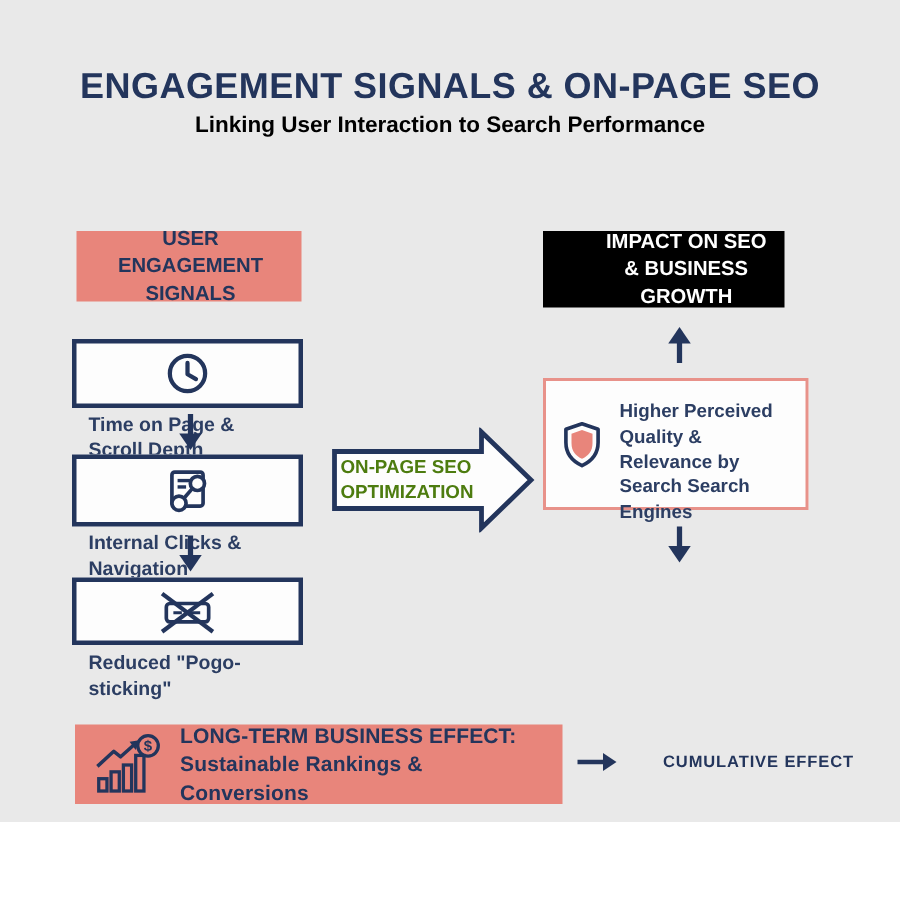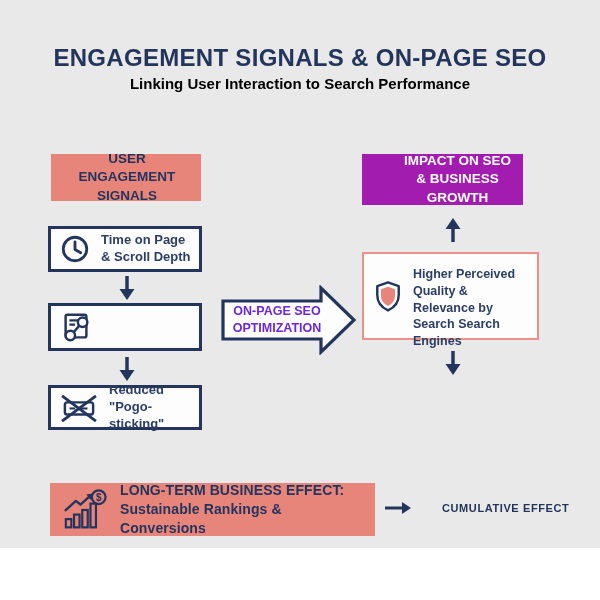--- a/index.html
+++ b/index.html
@@ -17,41 +17,41 @@
   }
   .subtitle {
     left:0; top:75px; width:600px; text-align:center;
     font-size:15px; font-weight:600; color:#000000;
   }
   .hdr {
     display:flex; align-items:center; justify-content:center; text-align:center;
     font-weight:bold; font-size:13.5px; line-height:1.35; padding:4px 10px;
   }
   .hdr-salmon { background:#e8857b; color:#23355c;padding-left:12px; }
-  .hdr-navy   { background:#a21caf; color:#ffffff;padding-left:40px; }
+  .hdr-navy   { background:#000000; color:#ffffff;padding-left:40px; }
   .wbox {
     background:#fdfdfd; border:3px solid #23355c;
-    display:flex; align-items:center; gap:10px; padding:4px 8px;
+    display:flex; align-items:center; gap:10px; padding:4px 8px;flex-direction:column;
   }
   .rbox {
     background:#fdfdfd; border:2px solid #e8928a;
     display:flex; align-items:center; gap:11px; padding:6px 10px;
   }
   .boxlabel { font-size:13px; font-weight:600; color:#2c3e63; line-height:1.3; }
   .rlabel   { font-size:12.5px; font-weight:600; color:#2c3e63; line-height:1.35;margin-top:24px; }
   .icon { flex:0 0 auto; display:block; }
   .banner {
     background:#e8857b; display:flex; align-items:center; gap:12px; padding:6px 12px;
   }
   .banner-text { font-weight:bold; color:#23355c; font-size:14px; line-height:1.35; letter-spacing:.1px; }
   .cum-label { font-size:11px; font-weight:bold; letter-spacing:.6px; color:#23355c; }
   .big-arrow-label {
     position:absolute; left:6px; top:0; width:100px; height:100%;
-    display:flex; align-items:center; justify-content:center; text-align:center;
-    font-size:12.5px; font-weight:bold; color:#6d28d9; line-height:1.35;
+    display:flex; align-items:center; justify-content:center; 
+    font-size:12.5px; font-weight:bold; color:#4d7c0f; line-height:1.35;
   }
   svg { display:block; }
 </style>
 </head>
 <body>
 
 <div id="canvas">
 
   <div class="abs title">ENGAGEMENT SIGNALS &amp; ON-PAGE SEO</div>
   <div class="abs subtitle">Linking User Interaction to Search Performance</div>
@@ -75,20 +75,21 @@
 
   <div class="abs wbox" style="left:48px; top:303px; width:154px; height:48px;">
     <svg class="icon" width="34" height="34" viewBox="0 0 36 36">
       <rect x="7" y="5" width="22" height="24" rx="2" fill="none" stroke="#23355c" stroke-width="2.6"></rect>
       <line x1="11" y1="11" x2="21" y2="11" stroke="#23355c" stroke-width="2.4"></line>
       <line x1="11" y1="15.5" x2="17" y2="15.5" stroke="#23355c" stroke-width="2.4"></line>
       <circle cx="25" cy="13" r="5" fill="#fdfdfd" stroke="#23355c" stroke-width="2.6"></circle>
       <circle cx="12" cy="27" r="5" fill="#fdfdfd" stroke="#23355c" stroke-width="2.6"></circle>
       <line x1="21.5" y1="16.5" x2="15.5" y2="23.5" stroke="#23355c" stroke-width="2.6"></line>
     </svg>
+    <span class="boxlabel">Internal Clicks &amp; Navigation</span>
   </div>
 
   <svg class="abs" style="left:117px; top:356px;" width="20" height="26" viewBox="0 0 20 26">
     <line x1="10" y1="1" x2="10" y2="15" stroke="#23355c" stroke-width="3.5"></line>
     <polygon points="2.5,14 17.5,14 10,25" fill="#23355c"></polygon>
   </svg>
 
   <div class="abs wbox" style="left:48px; top:385px; width:154px; height:45px;">
     <svg class="icon" width="40" height="32" viewBox="0 0 42 34">
       <rect x="6" y="11" width="30" height="13" rx="2.5" fill="#fdfdfd" stroke="#23355c" stroke-width="2.6"></rect>

